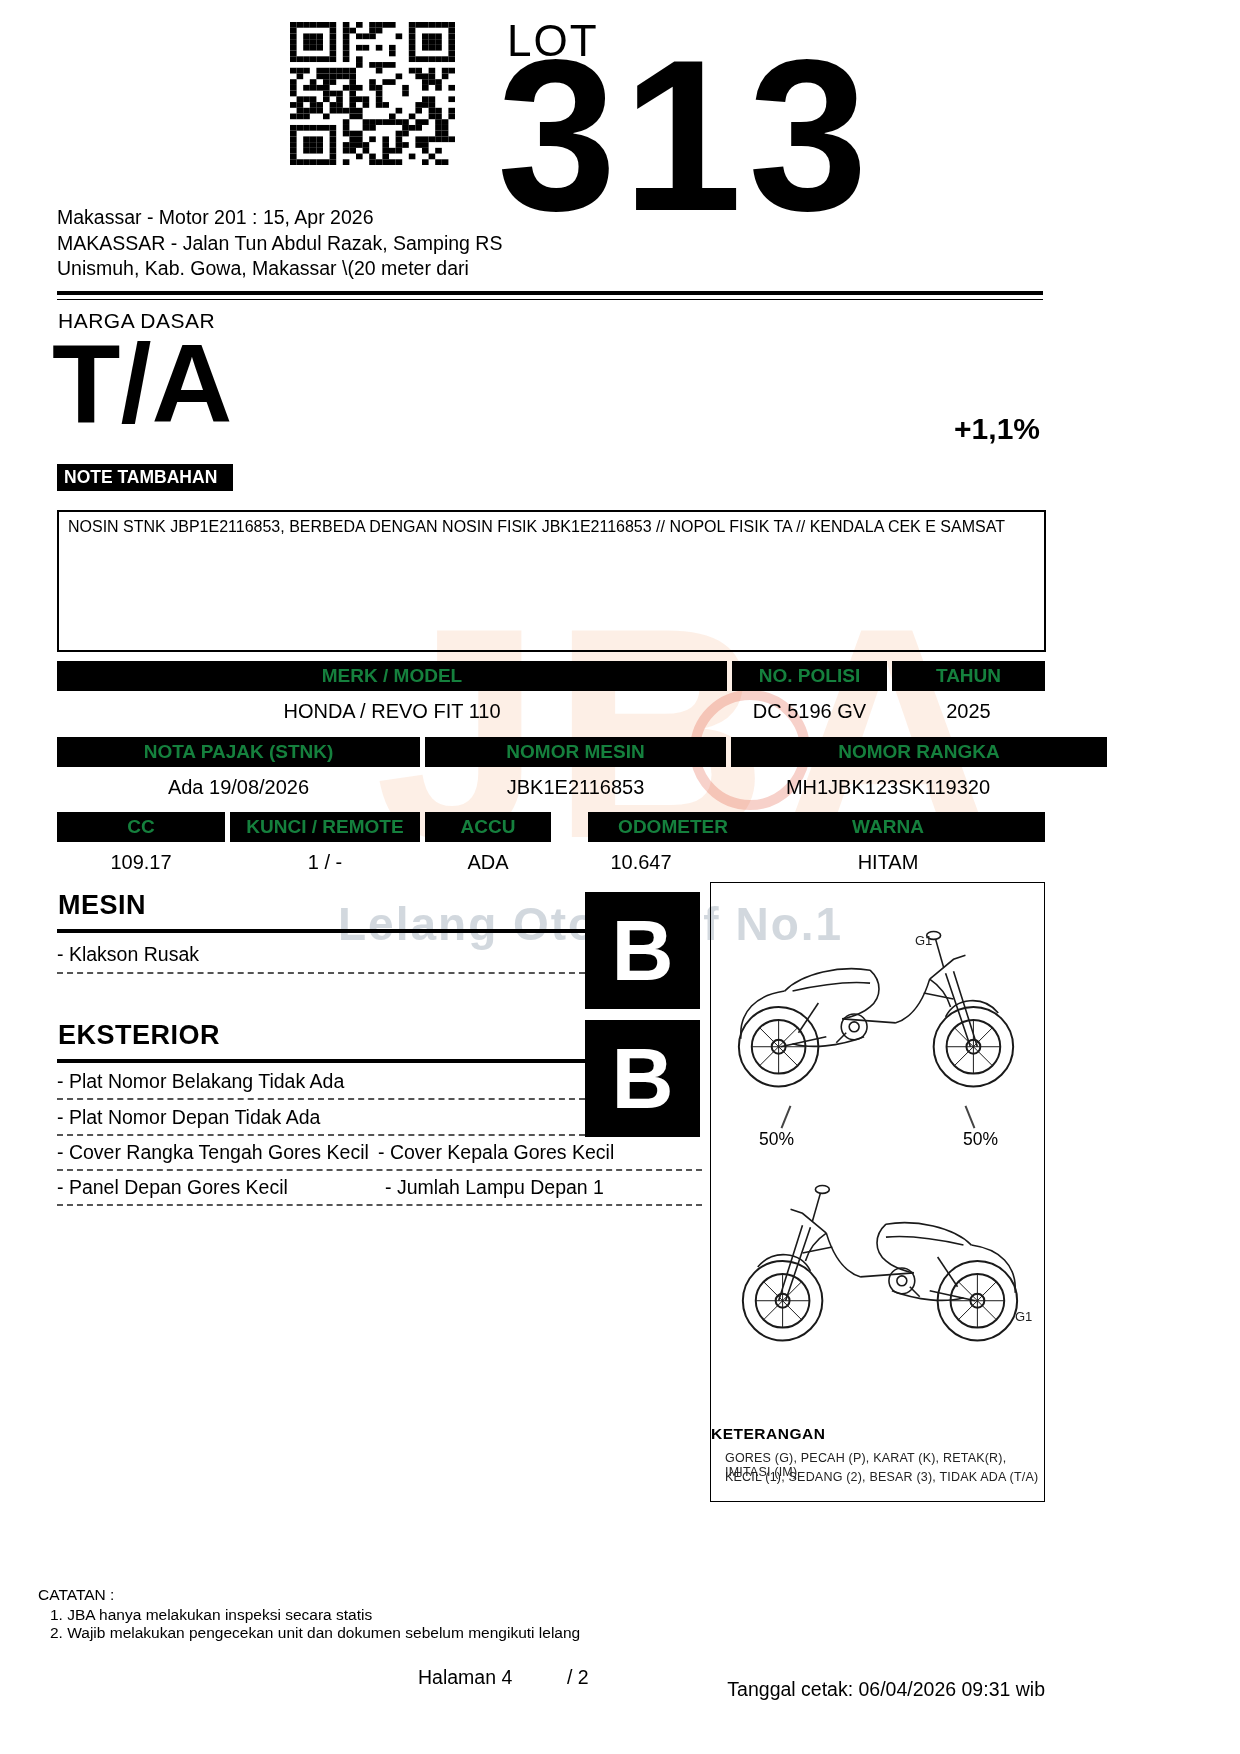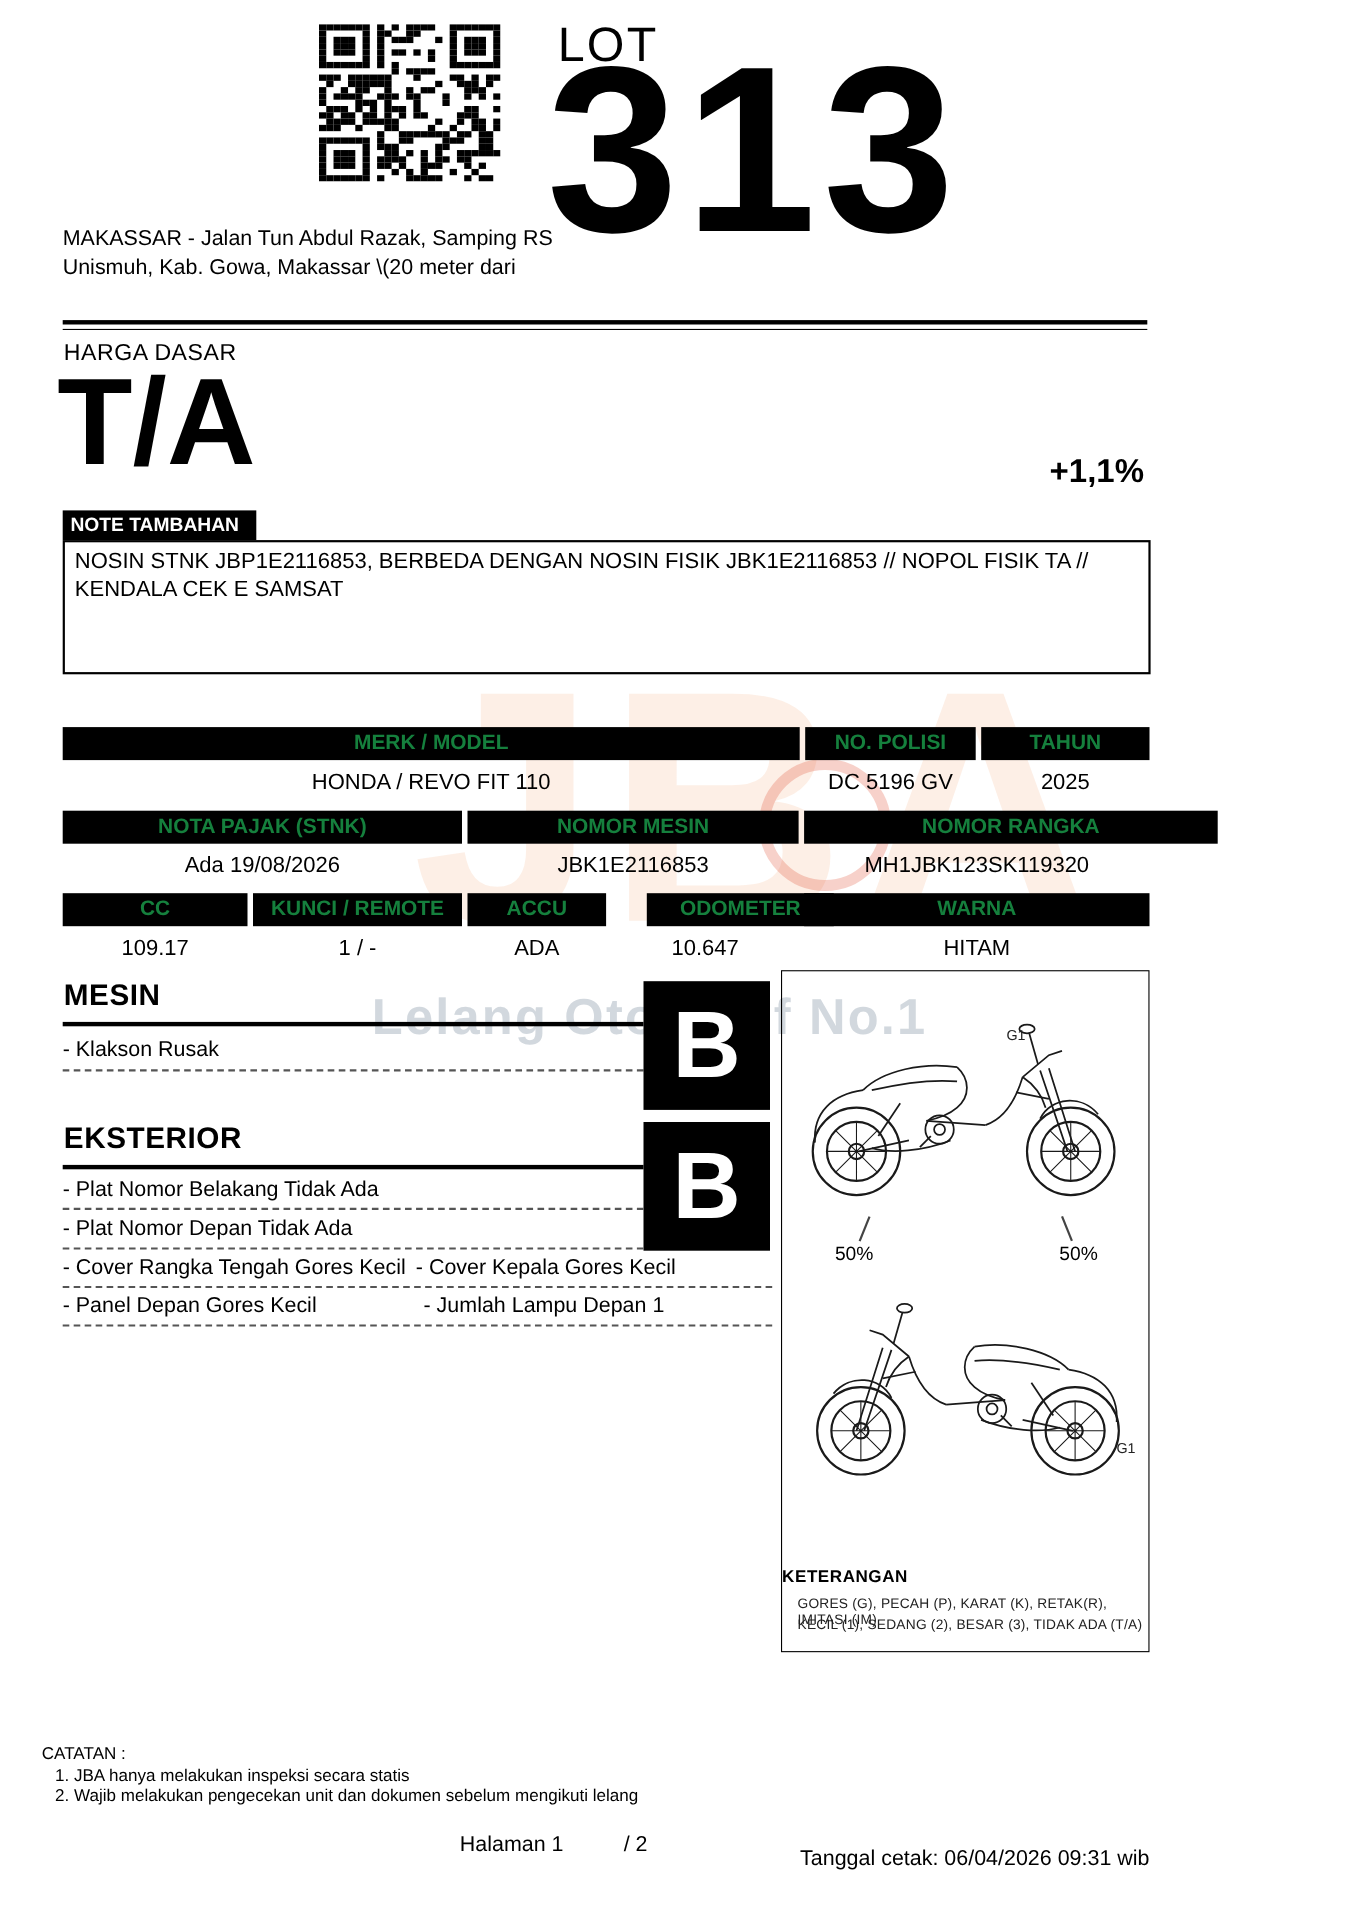--- a/index.html
+++ b/index.html
@@ -9,21 +9,21 @@
   
   .qr{left:290px;top:22px;width:165px;height:143px;}
   .lot-label{left:507px;top:16px;font-size:44px;font-weight:normal;letter-spacing:2px;}
   .lot-number{left:497px;top:34px;font-size:215px;font-weight:bold;line-height:0.95;letter-spacing:6px;}
   .addr{left:57px;top:205px;font-size:19.5px;line-height:1.32;}
   .rule{left:57px;top:291px;width:986px;height:9px;border-top:4px solid #000;border-bottom:1.5px solid #000;}
   .harga-label{left:58px;top:309px;font-size:21px;letter-spacing:0.5px;}
   .ta{left:52px;top:328px;font-size:112px;font-weight:bold;line-height:1;}
   .increment{left:880px;top:412px;width:160px;text-align:right;font-size:30px;font-weight:bold;}
   .note-label{left:57px;top:464px;background:#000;color:#fff;font-size:17.5px;font-weight:bold;padding:3px 16px 3px 7px;}
-  .note-box{left:57px;top:491px;width:989px;height:122px;border:2px solid #000;padding:4px 9px;font-size:20px;line-height:1.32;}
+  .note-box{left:57px;top:510px;width:989px;height:142px;border:2px solid #000;padding:4px 9px;font-size:16px;line-height:1.32;}
   
   .hbar{height:30px;line-height:30px;background:#000;color:#15803d;font-weight:bold;font-size:19px;text-align:center;}
   .hval{height:32px;line-height:32px;font-size:20px;text-align:center;}
   
   .sec-title{font-size:27px;font-weight:bold;letter-spacing:0.5px;}
   .sec-rule{border-top:4.5px solid #000;}
   .dash{border-top:2px dashed #555;}
   .item{font-size:19.5px;}
   .badge{width:115px;height:117px;background:#000;color:#fff;display:flex;align-items:center;justify-content:center;font-size:86px;font-weight:bold;}
   
@@ -356,20 +356,21 @@
       <rect x="6" y="144" width="6" height="6"></rect>
       <rect x="12" y="144" width="6" height="6"></rect>
       <rect x="18" y="144" width="6" height="6"></rect>
       <rect x="24" y="144" width="6" height="6"></rect>
       <rect x="30" y="144" width="6" height="6"></rect>
       <rect x="36" y="144" width="6" height="6"></rect>
     </svg>
   <div class="abs lot-label">LOT</div>
   <div class="abs lot-number">313</div>
   <div class="abs addr">
+    <div>Makassar - Motor 201 : 15, Apr 2026</div>
     <div>MAKASSAR - Jalan Tun Abdul Razak, Samping RS</div>
     <div>Unismuh, Kab. Gowa, Makassar \(20 meter dari</div>
   </div>
   <div class="abs rule"></div>
 
   <div class="abs harga-label">HARGA DASAR</div>
   <div class="abs ta">T/A</div>
   <div class="abs increment">+1,1%</div>
 
   <div class="abs note-label">NOTE TAMBAHAN</div>
@@ -474,17 +475,17 @@
     <div class="abs g1" style="left:304px;top:426px;">G1</div>
 
     <div class="abs ket-title" style="left:0;top:542px;">KETERANGAN</div>
     <div class="abs ket-line" style="left:14px;top:568px;">GORES (G), PECAH (P), KARAT (K), RETAK(R), IMITASI (IM)</div>
     <div class="abs ket-line" style="left:14px;top:587px;">KECIL (1), SEDANG (2), BESAR (3), TIDAK ADA (T/A)</div>
   </div>
 
   <div class="abs small" style="left:38px;top:1586px;">CATATAN :</div>
   <div class="abs small" style="left:50px;top:1606px;">1. JBA hanya melakukan inspeksi secara statis</div>
   <div class="abs small" style="left:50px;top:1624px;">2. Wajib melakukan pengecekan unit dan dokumen sebelum mengikuti lelang</div>
-  <div class="abs foot" style="left:418px;top:1666px;">Halaman 1</div>
+  <div class="abs foot" style="left:418px;top:1666px;">Halaman 4</div>
   <div class="abs foot" style="left:567px;top:1666px;">/ 2</div>
   <div class="abs foot" style="left:690px;top:1678px;width:355px;text-align:right;">Tanggal cetak: 06/04/2026 09:31 wib</div>
 
 </div>
 
 </body></html>

